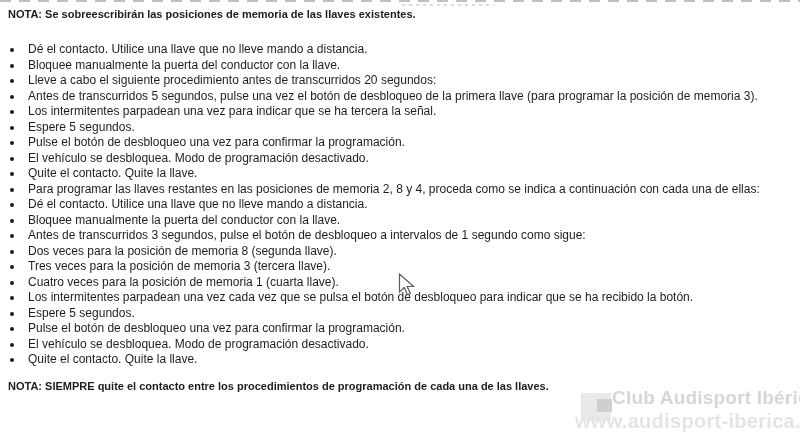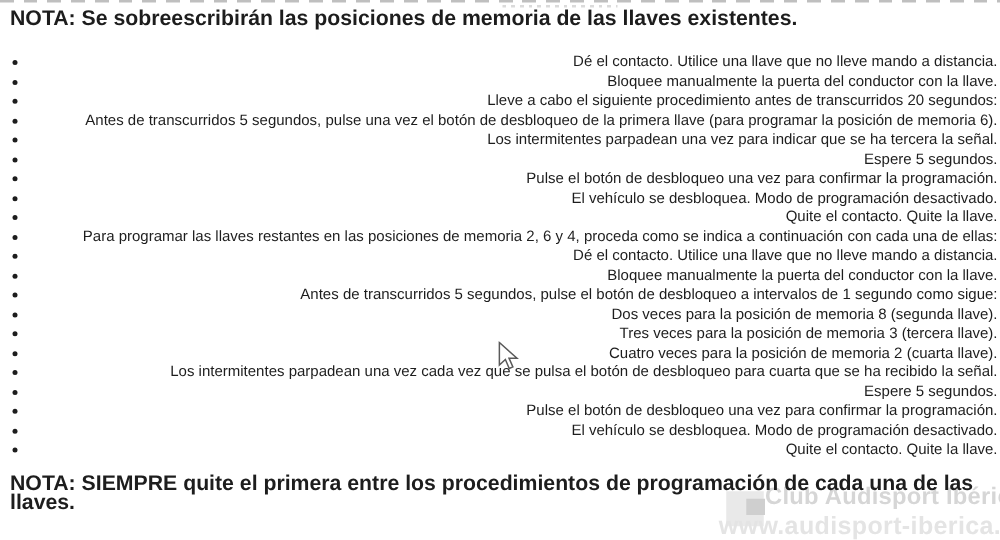--- a/index.html
+++ b/index.html
@@ -28,33 +28,32 @@
     position: absolute; top: 4px; left: 402px;
     width: 92px; height: 2px;
     background: repeating-linear-gradient(90deg,
       rgba(150,150,150,0.35) 0px, rgba(150,150,150,0.35) 3px,
       rgba(255,255,255,0) 3px, rgba(255,255,255,0) 7px);
     z-index: 2;
   }
   .content { position: relative; z-index: 1; }
   .note {
     font-weight: bold;
-    font-size: 17px;
+    font-size: 11px;
     line-height: 15px;
     margin: 0;
   }
   .note-top { padding: 7px 8px 0 8px; }
   .note-bottom { padding: 11px 8px 0 8px; }
   ul.instructions {
     margin: 20px 0 0 0;
     padding: 0 2px 0 24px;
     list-style: disc outside;
     font-size: 12px;
     line-height: 15.5px;
-    text-align: right;
   }
   ul.instructions li { padding-left: 4px; }
   
   .watermark { position: absolute; inset: 0; z-index: 0; }
   .wm-title {
     position: absolute; left: 612px; top: 387px;
     font-size: 19px; font-weight: bold;
     white-space: nowrap;
     letter-spacing: 0.2px;
   }
@@ -93,40 +92,40 @@
   <div class="top-artifact"></div>
   <div class="top-smudge"></div>
 
   <div class="content">
     <p class="note note-top">NOTA: Se sobreescribirán las posiciones de memoria de las llaves existentes.</p>
 
     <ul class="instructions">
       <li>Dé el contacto. Utilice una llave que no lleve mando a distancia.</li>
       <li>Bloquee manualmente la puerta del conductor con la llave.</li>
       <li>Lleve a cabo el siguiente procedimiento antes de transcurridos 20 segundos:</li>
-      <li>Antes de transcurridos 5 segundos, pulse una vez el botón de desbloqueo de la primera llave (para programar la posición de memoria 6).</li>
+      <li>Antes de transcurridos 5 segundos, pulse una vez el botón de desbloqueo de la primera llave (para programar la posición de memoria 3).</li>
       <li>Los intermitentes parpadean una vez para indicar que se ha tercera la señal.</li>
       <li>Espere 5 segundos.</li>
       <li>Pulse el botón de desbloqueo una vez para confirmar la programación.</li>
       <li>El vehículo se desbloquea. Modo de programación desactivado.</li>
       <li>Quite el contacto. Quite la llave.</li>
-      <li>Para programar las llaves restantes en las posiciones de memoria 2, 6 y 4, proceda como se indica a continuación con cada una de ellas:</li>
+      <li>Para programar las llaves restantes en las posiciones de memoria 2, 8 y 4, proceda como se indica a continuación con cada una de ellas:</li>
       <li>Dé el contacto. Utilice una llave que no lleve mando a distancia.</li>
       <li>Bloquee manualmente la puerta del conductor con la llave.</li>
-      <li>Antes de transcurridos 5 segundos, pulse el botón de desbloqueo a intervalos de 1 segundo como sigue:</li>
+      <li>Antes de transcurridos 3 segundos, pulse el botón de desbloqueo a intervalos de 1 segundo como sigue:</li>
       <li>Dos veces para la posición de memoria 8 (segunda llave).</li>
       <li>Tres veces para la posición de memoria 3 (tercera llave).</li>
-      <li>Cuatro veces para la posición de memoria 2 (cuarta llave).</li>
-      <li>Los intermitentes parpadean una vez cada vez que se pulsa el botón de desbloqueo para cuarta que se ha recibido la señal.</li>
+      <li>Cuatro veces para la posición de memoria 1 (cuarta llave).</li>
+      <li>Los intermitentes parpadean una vez cada vez que se pulsa el botón de desbloqueo para indicar que se ha recibido la botón.</li>
       <li>Espere 5 segundos.</li>
       <li>Pulse el botón de desbloqueo una vez para confirmar la programación.</li>
       <li>El vehículo se desbloquea. Modo de programación desactivado.</li>
       <li>Quite el contacto. Quite la llave.</li>
     </ul>
 
-    <p class="note note-bottom">NOTA: SIEMPRE quite el primera entre los procedimientos de programación de cada una de las llaves.</p>
+    <p class="note note-bottom">NOTA: SIEMPRE quite el contacto entre los procedimientos de programación de cada una de las llaves.</p>
   </div>
 
   <svg class="cursor" viewBox="0 0 22 26" xmlns="http://www.w3.org/2000/svg">
     <polygon points="1.5,1 1.5,19 6.3,14.6 9.4,21.8 12.3,20.5 9.2,13.5 15.6,13.5" fill="#ffffff" stroke="#5a5a5a" stroke-width="1.2" stroke-linejoin="miter"></polygon>
   </svg>
 
 </div>
 
 </body></html>

